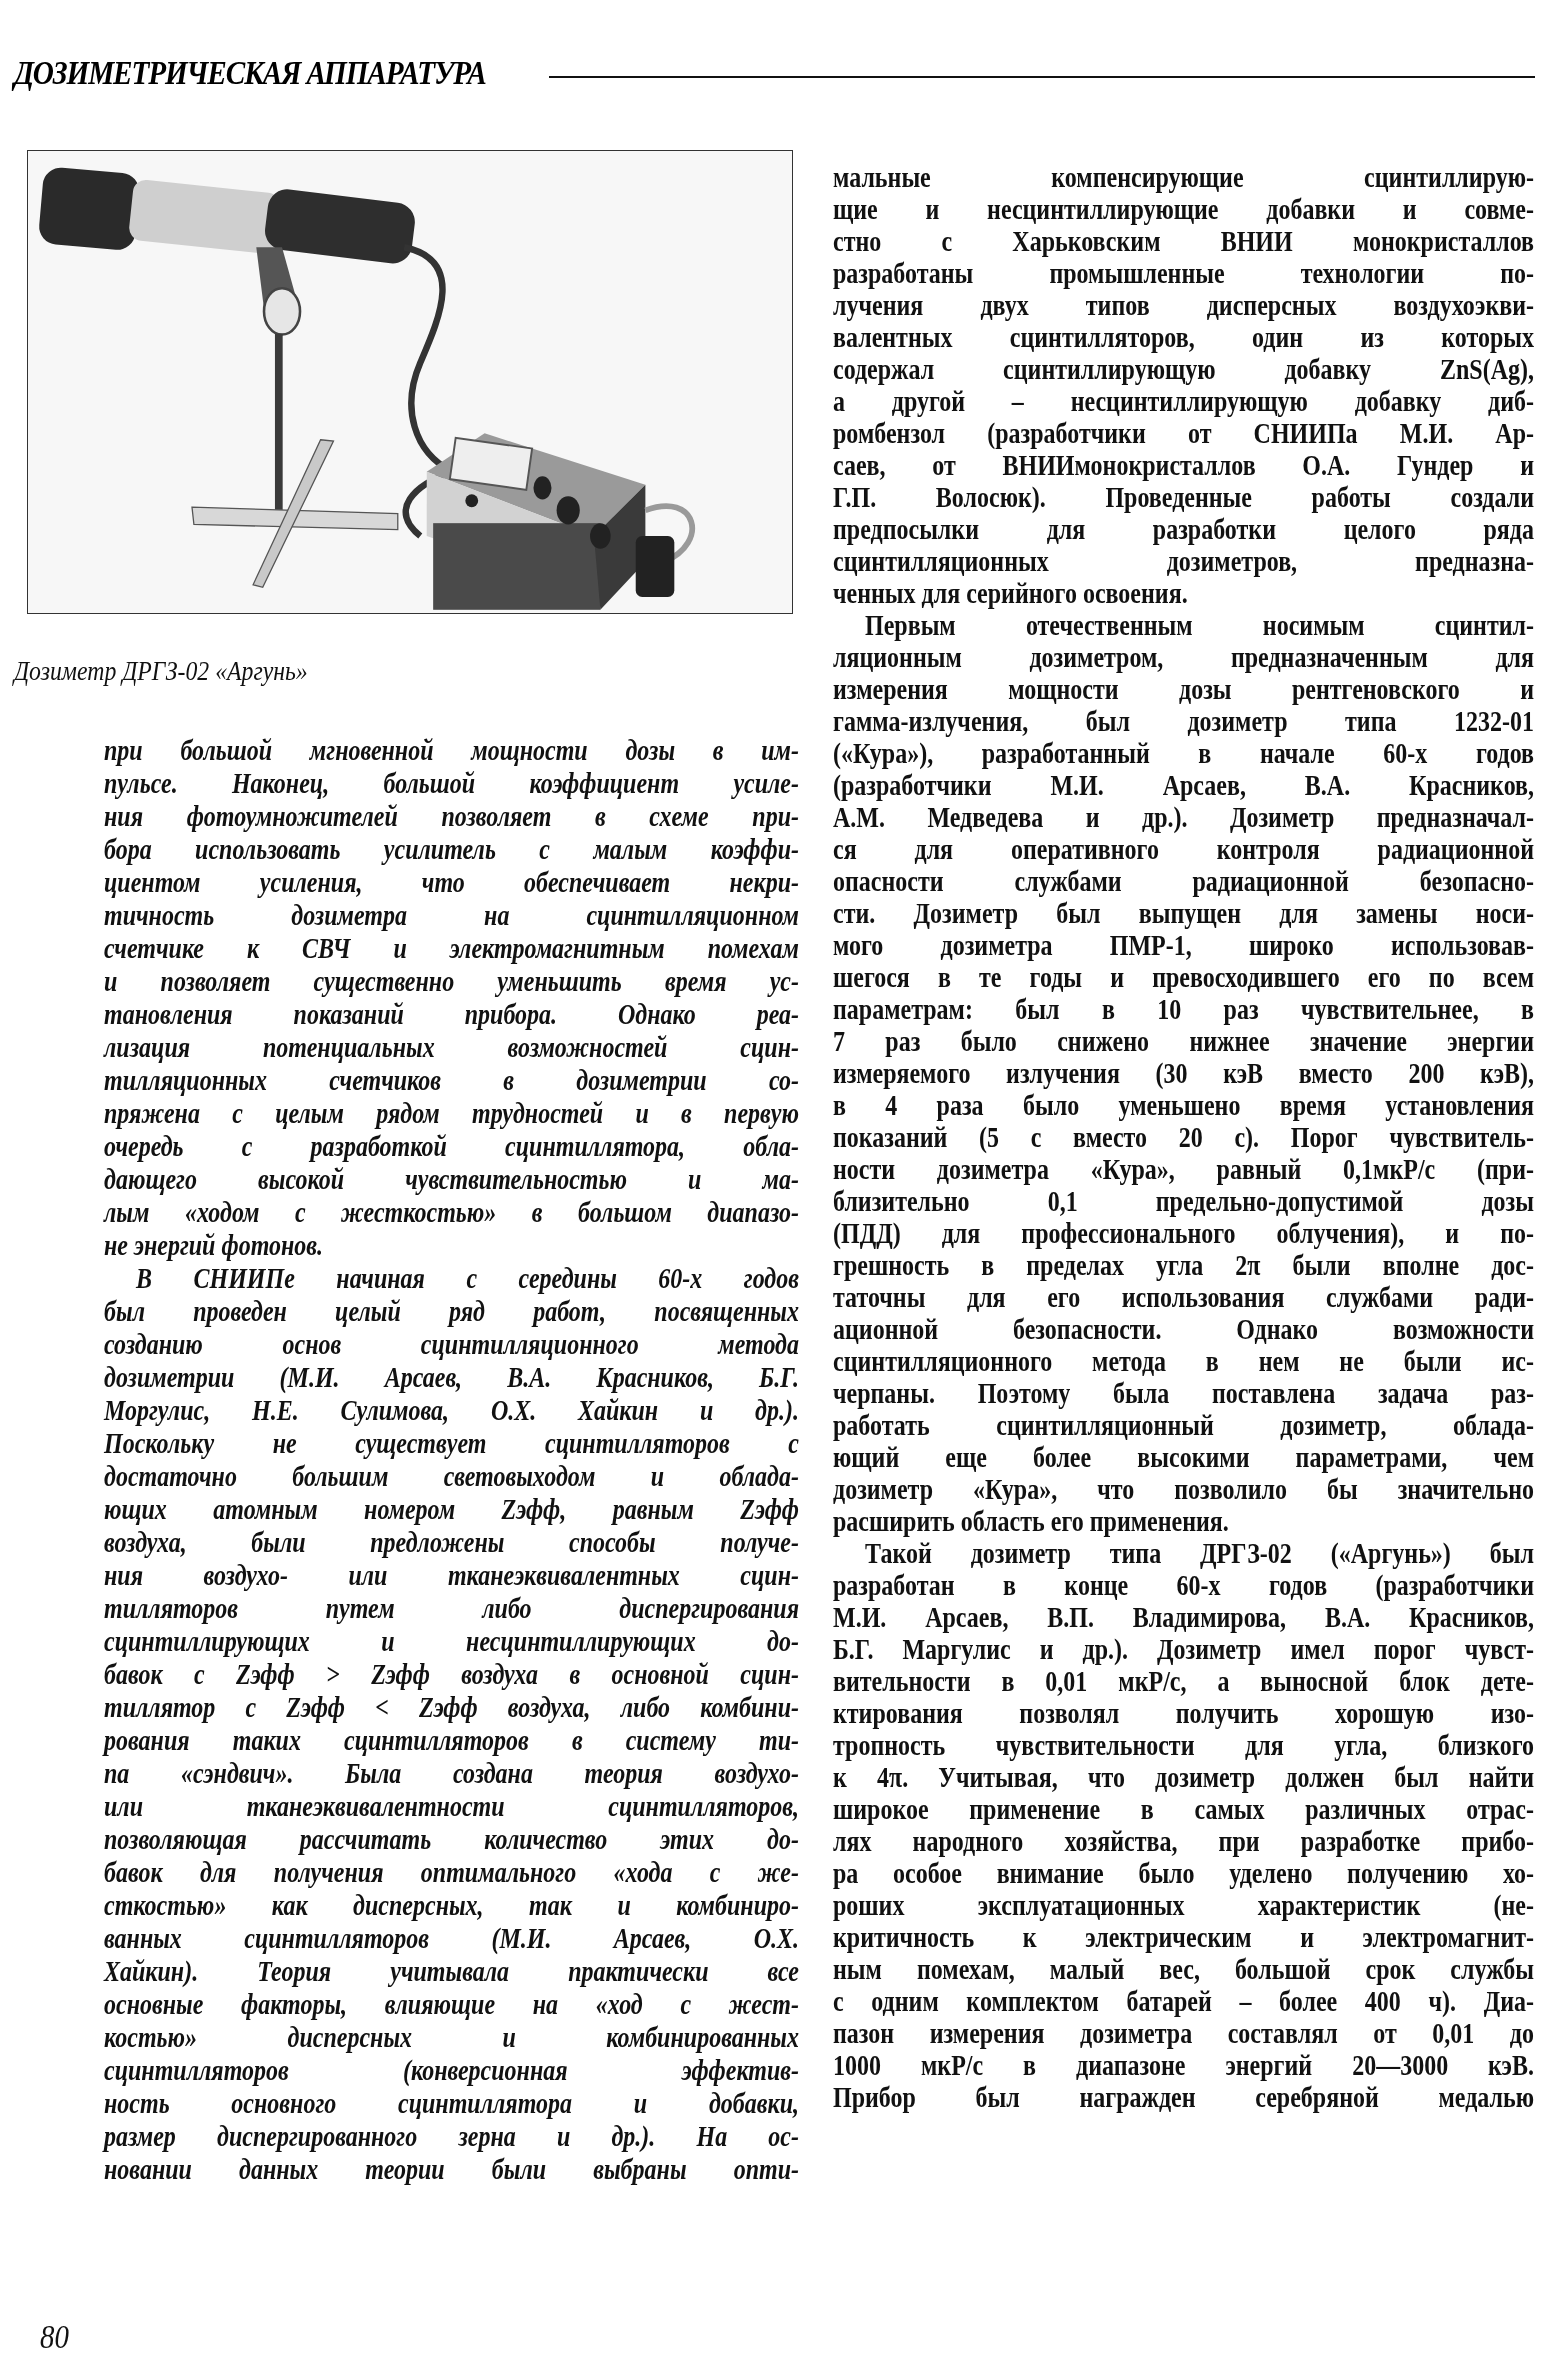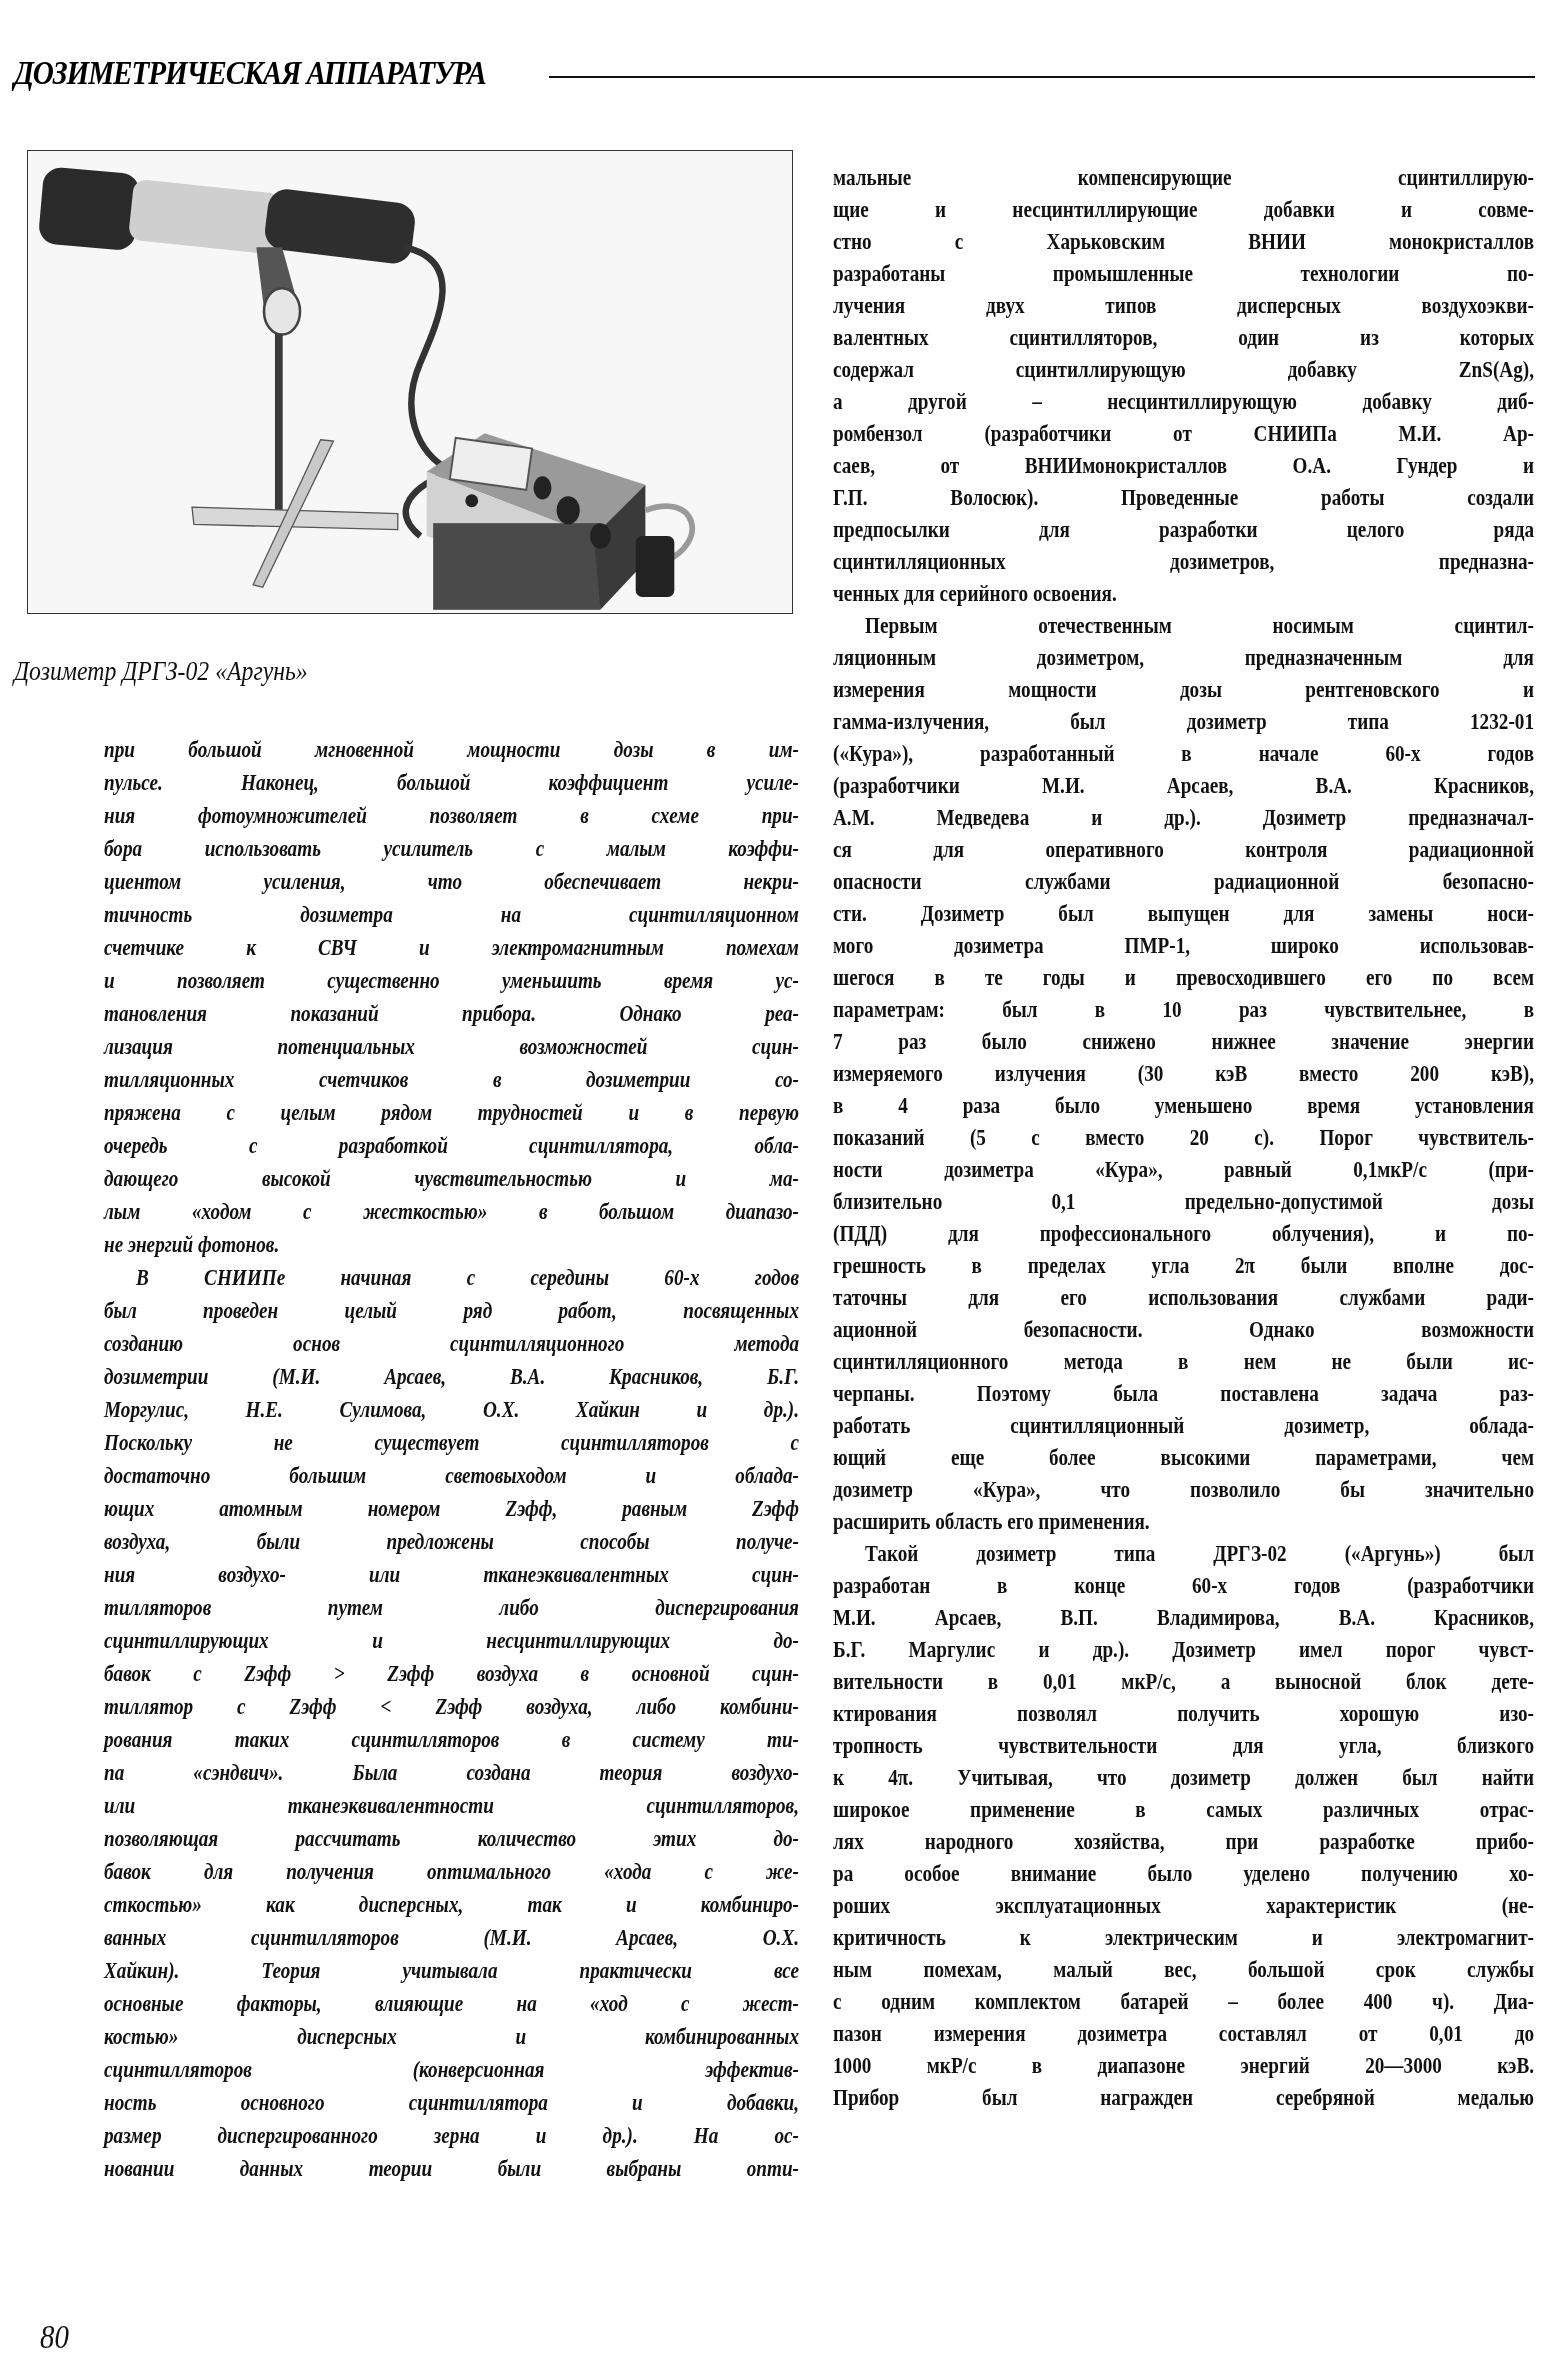--- a/index.html
+++ b/index.html
@@ -12,21 +12,21 @@
                   white-space:nowrap; color:#000; }
   .header-rule { position:absolute; left:535px; right:0; top:23px; height:1.9px; background:#111; }
 
   .photo { position:absolute; left:27px; top:150px; width:766px; height:464px;
            border:1.9px solid #333; box-sizing:border-box; background:#fbfbfb; overflow:hidden; }
   .photo svg { width:100%; height:100%; display:block; }
 
   .caption { position:absolute; left:14px; top:656px; font-style:italic; font-size:27px;
              transform:scaleX(0.88); transform-origin:left center; white-space:nowrap; }
 
-  .col { position:absolute; font-size:24px; line-height:32px; font-weight:bold; }
+  .col { position:absolute; font-size:30px; line-height:32px; font-weight:bold; }
   .col-left { left:104px; top:733px; width:695px; }
   .col-right { left:833px; top:161px; width:701px; }
   .line { display:block; white-space:nowrap; text-align:justify; text-align-last:justify;
           transform:scaleX(0.80); transform-origin:left center; width:125%; height:32px; overflow:visible; }
   .line.last { text-align-last:left; }
   .line.indent { padding-left:40px; box-sizing:border-box; }
   .col-left .line { height:33px; }
   .col-left { line-height:33px;font-style:italic; }
 
   .page-number { position:absolute; left:40px; top:2318px; font-style:italic; font-size:34px;

